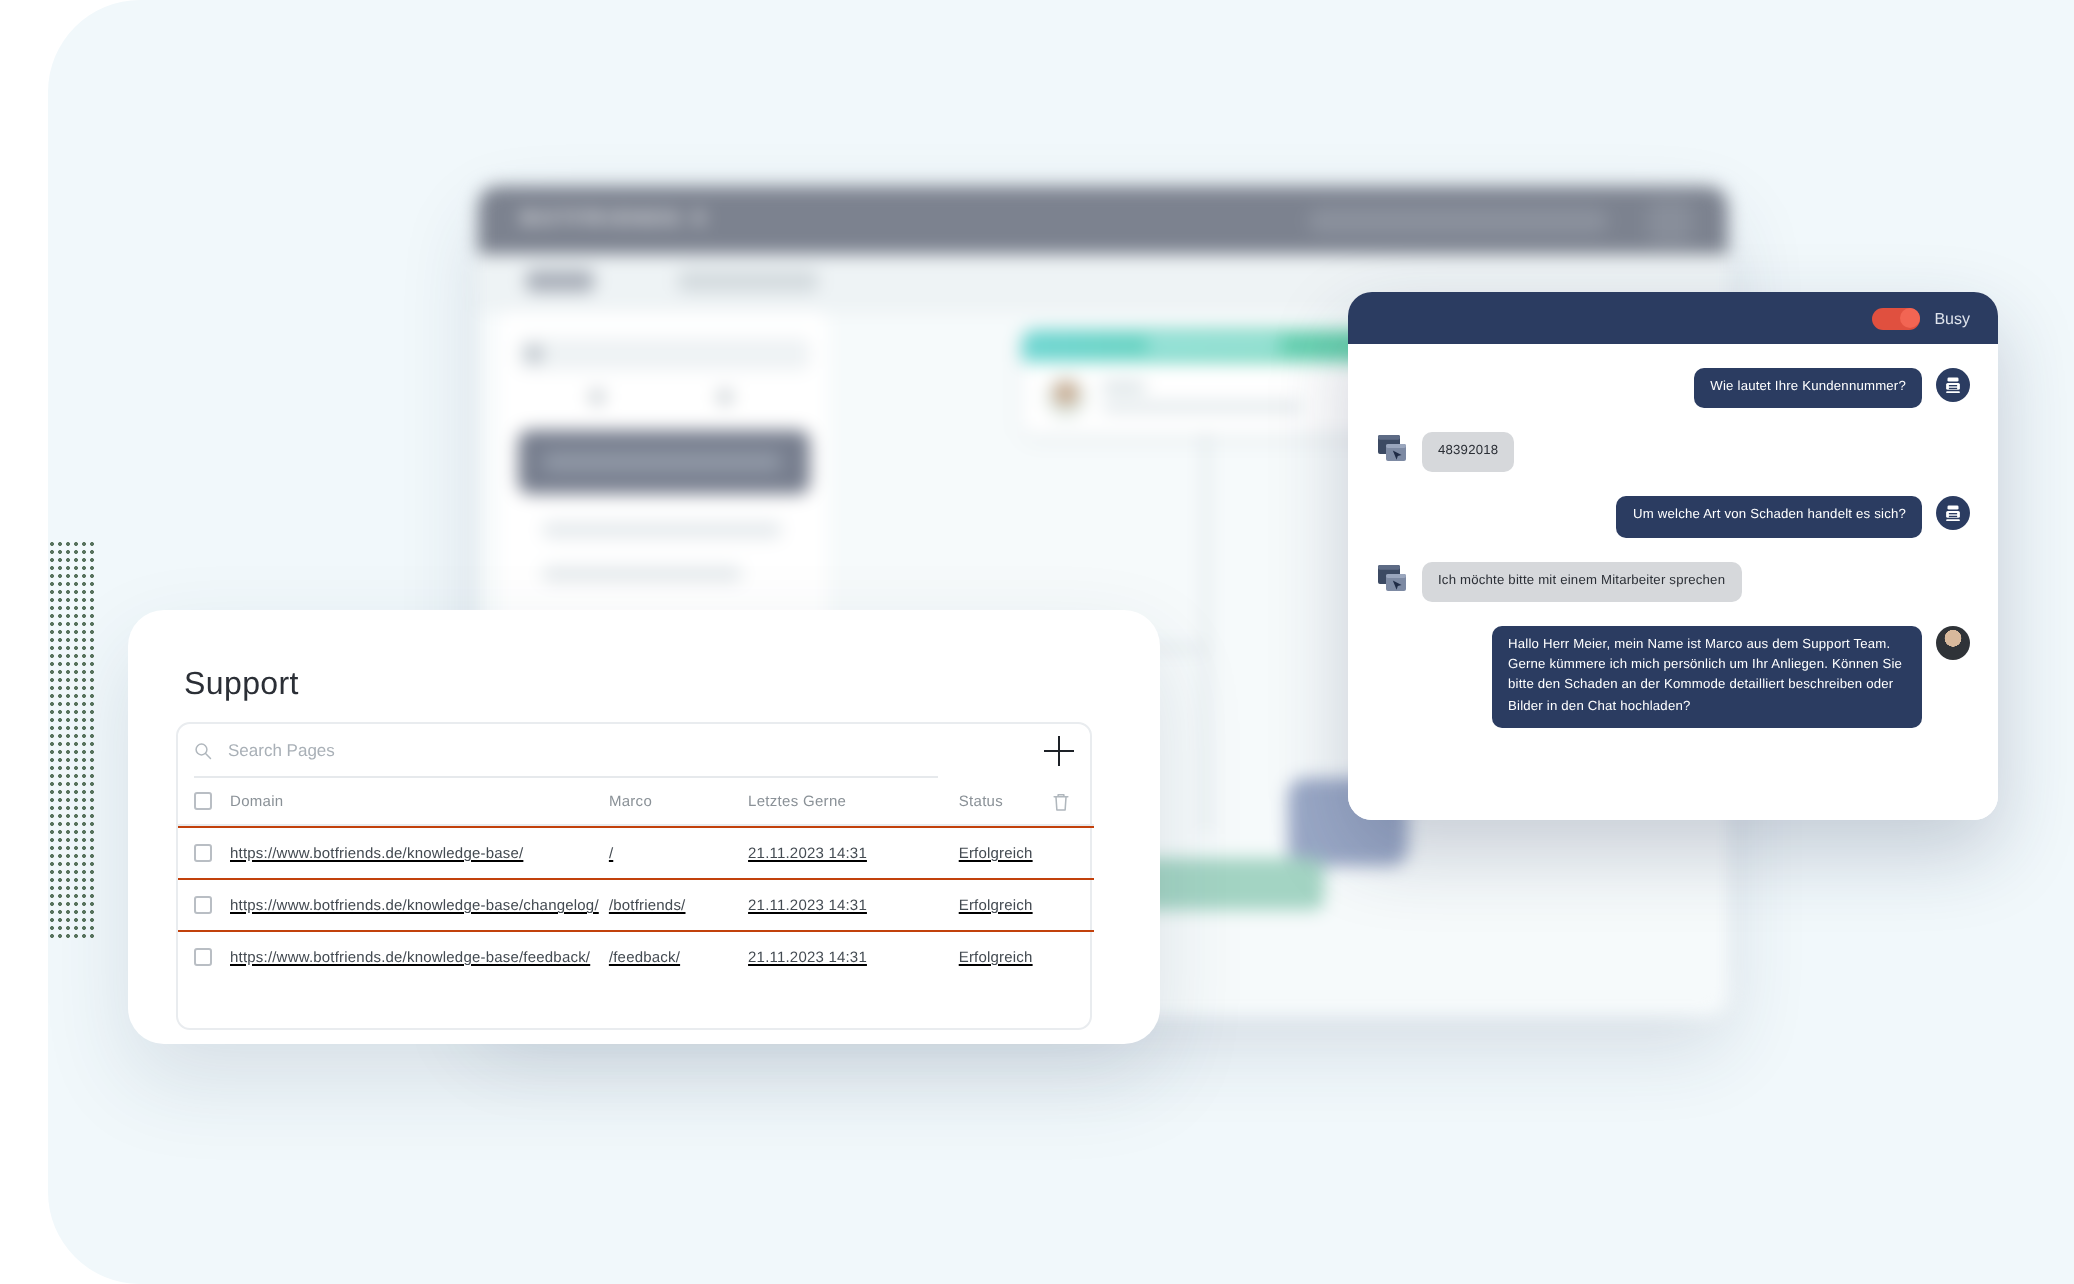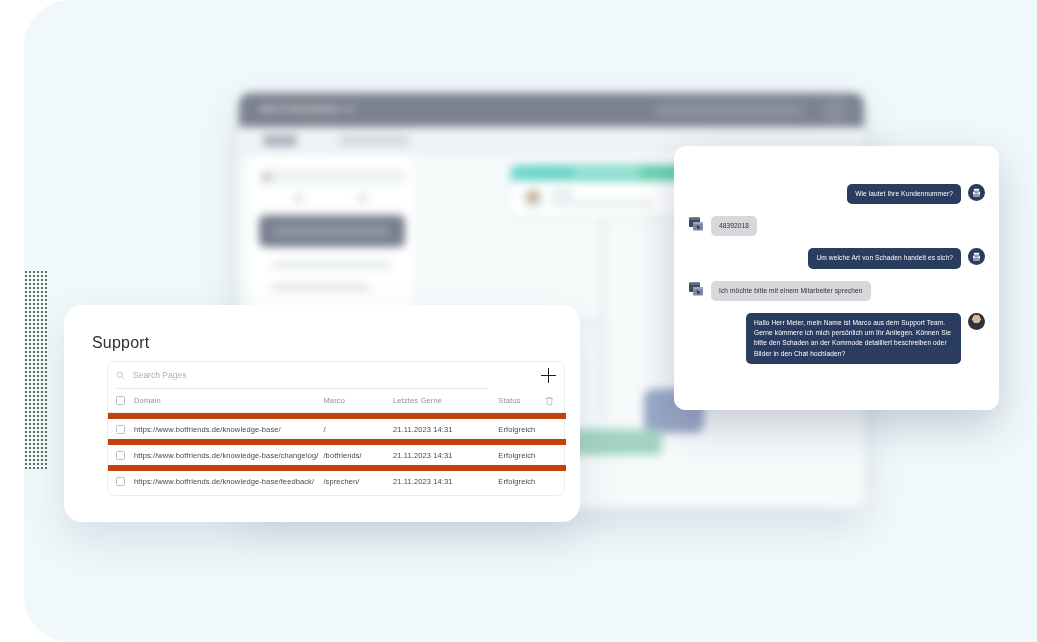--- a/index.html
+++ b/index.html
@@ -177,22 +177,22 @@
     position: absolute; left: 40px; top: 305px;
     width: 516px; height: 217px;
     background: #ffffff; border-radius: 18px;
     box-shadow: 0 18px 44px rgba(35,60,90,.13);
   }
   #seiten-title {
     position: absolute; left: 28px; top: 29px;
     font-size: 16px; color: #2b2f36; letter-spacing: .2px;
   }
   #seiten-inner {
-    position: absolute; left: 43px; top: 56px;
-    width: 458px; height: 135px;
+    position: absolute; left: 24px; top: 56px;
+    width: 458px; height: 154px;
     border: 1px solid #e9ecef; border-radius: 7px;
   }
   #search-row {
     position: absolute; left: 0; top: 0;
     width: 458px; height: 27px;
     display: flex; align-items: center;
   }
   #search-icon {
     position: absolute; left: 8px; top: 9px;
     width: 9px; height: 9px;
@@ -222,21 +222,21 @@
   #table { position: absolute; left: 0; top: 27px; width: 458px; }
   .t-row {
     position: relative; display: flex; align-items: center;
     height: 26px; padding-left: 8px;
   }
   #t-head {
     height: 24px;
     border-bottom: 1px solid #e9ecef;
     align-items: center;
   }
-  .t-row + .t-row.t-body { border-top: 6px solid #c2410c; }
+  .t-row + .t-row.t-body { border-top: 1px solid #c2410c; text-decoration: underline; }
   .cbox {
     width: 9px; height: 9px; border: 1px solid #b9bec4;
     border-radius: 1.5px; background: #fff; flex: none; cursor: pointer;
   }
   .c-domain { width: 196px; margin-left: 9px; }
   .c-seite  { width: 72px; }
   .c-update { width: 80px; }
   .c-status { width: 70px; margin-left: 28px; }
   .t-head-text {
     font-size: 7.5px; color: #8a9197; letter-spacing: .15px;
@@ -389,31 +389,35 @@
             <div class="cbox"></div>
             <div class="c-domain t-cell-text">https://www.botfriends.de/knowledge-base/changelog/</div>
             <div class="c-seite t-cell-text">/botfriends/</div>
             <div class="c-update t-cell-text">21.11.2023 14:31</div>
             <div class="c-status t-cell-text">Erfolgreich</div>
           </div>
 
           <div class="t-row t-body">
             <div class="cbox"></div>
             <div class="c-domain t-cell-text">https://www.botfriends.de/knowledge-base/feedback/</div>
-            <div class="c-seite t-cell-text">/sprechen/</div>
+            <div class="c-seite t-cell-text">/feedback/</div>
             <div class="c-update t-cell-text">21.11.2023 14:31</div>
             <div class="c-status t-cell-text">Erfolgreich</div>
           </div>
 
         </div>
       </div>
     </div>
 
     <div id="chat-widget">
 
+      <div id="chat-header">
+        <div id="busy-toggle"></div>
+        <div id="busy-label">Busy</div>
+      </div>
 
       <div id="chat-body">
 
         <div class="msg out">
           <div class="bubble navy">Wie lautet Ihre Kundennummer?</div>
           <div class="av bot">
             <svg width="11" height="11" viewBox="0 0 16 16">
               <rect x="4" y="2.5" width="8" height="3" rx="1" fill="#fff"></rect>
               <rect x="3" y="6.5" width="10" height="5" rx="1.2" fill="#fff"></rect>
               <rect x="5" y="8" width="6" height="1" fill="#2b3c61"></rect>

